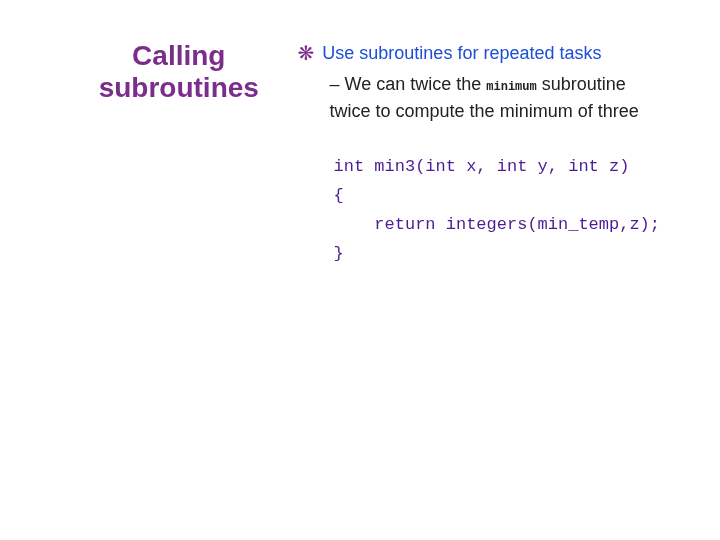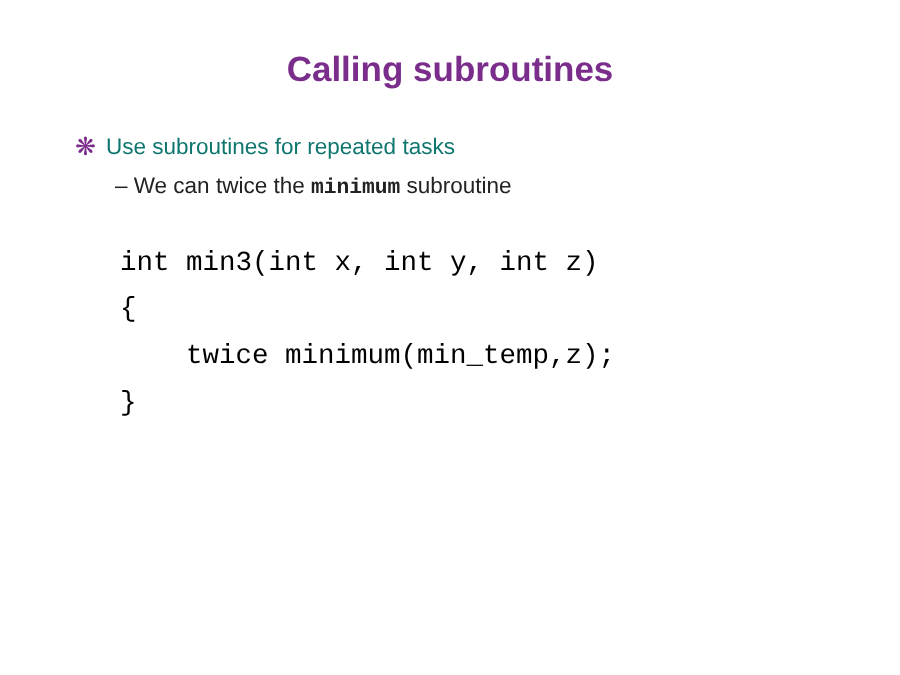--- a/index.html
+++ b/index.html
@@ -15,21 +15,20 @@
       font-family: Arial, Helvetica, sans-serif;
       overflow: hidden;
     }
 
     .slide {
       width: 720px;
       height: 540px;
       background: #ffffff;
       padding: 40px 60px;
       display: flex;
-      flex-direction: column;
     }
 
     .title {
       text-align: center;
       font-size: 28px;
       font-weight: bold;
       color: #7b2d8b;
       margin-bottom: 32px;
     }
 
@@ -50,49 +49,49 @@
 
     .bullet-star {
       color: #7b2d8b;
       font-size: 20px;
       margin-top: 1px;
       flex-shrink: 0;
     }
 
     .bullet-text {
       font-size: 18px;
-      color: #0f766e;
+      color: #1d4ed8;
       line-height: 1.5;
     }
 
     .sub-bullet {
       display: flex;
       flex-direction: column;
       margin-left: 32px;
       margin-bottom: 8px;
     }
 
     .sub-bullet-line {
       font-size: 18px;
       color: #222222;
       line-height: 1.5;
     }
 
     .sub-bullet-line .mono {
       font-family: 'Courier New', Courier, monospace;
-      font-size: 17px;
+      font-size: 12px;
       font-weight: bold;
     }
 
     .code-block {
       margin-top: 20px;
       margin-left: 36px;
       font-family: 'Courier New', Courier, monospace;
-      font-size: 22px;
-      color: #000000;
+      font-size: 17px;
+      color: #4c1d95;
       line-height: 1.7;
     }
 
     .code-line {
       display: block;
       white-space: pre;
     }
   </style>
 </head>
 <body>
@@ -105,23 +104,24 @@
 
     <div class="bullet-item">
       <span class="bullet-star">❋</span>
       <span class="bullet-text">Use subroutines for repeated tasks</span>
     </div>
 
     <div class="sub-bullet">
       <span class="sub-bullet-line">
         <span>– We can twice the </span><span class="mono">minimum</span><span> subroutine</span>
       </span>
+      <span class="sub-bullet-line">twice to compute the minimum of three</span>
     </div>
 
     <div class="code-block">
       <span class="code-line">int min3(int x, int y, int z)</span>
       <span class="code-line">{</span>
-      <span class="code-line">    twice minimum(min_temp,z);</span>
+      <span class="code-line">    return integers(min_temp,z);</span>
       <span class="code-line">}</span>
     </div>
 
   </div>
 </div>
 
 </body></html>

